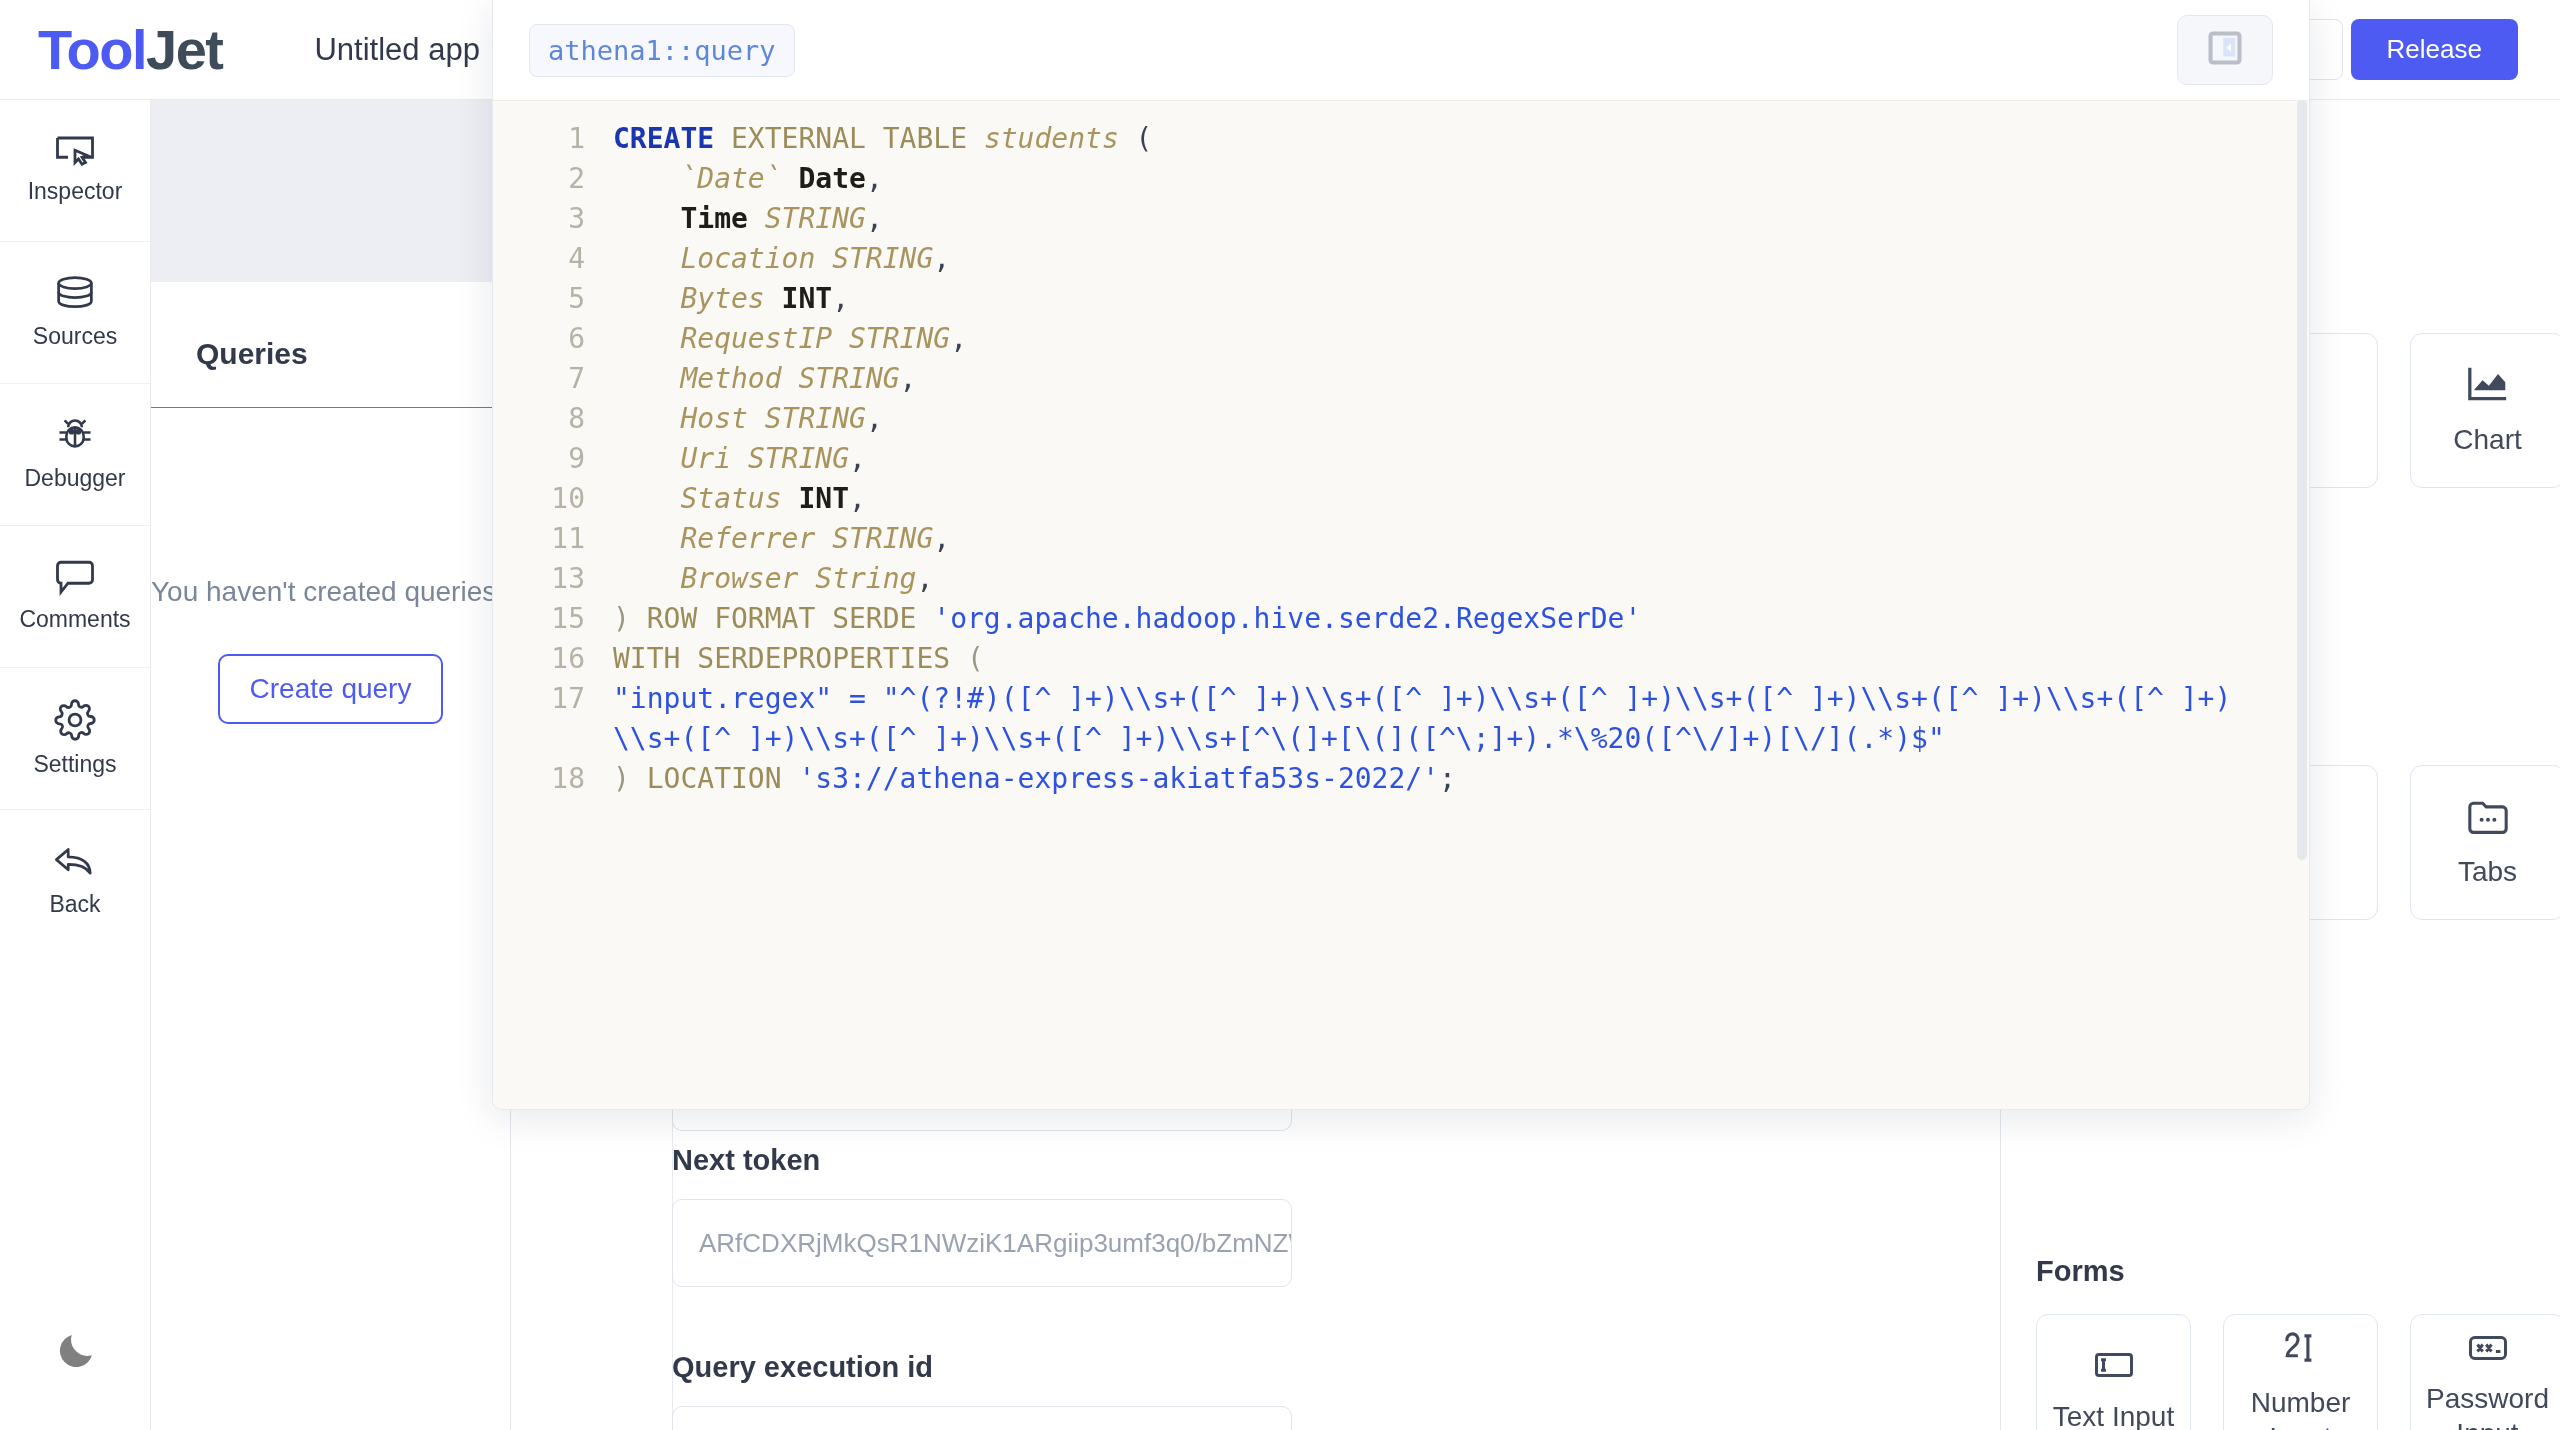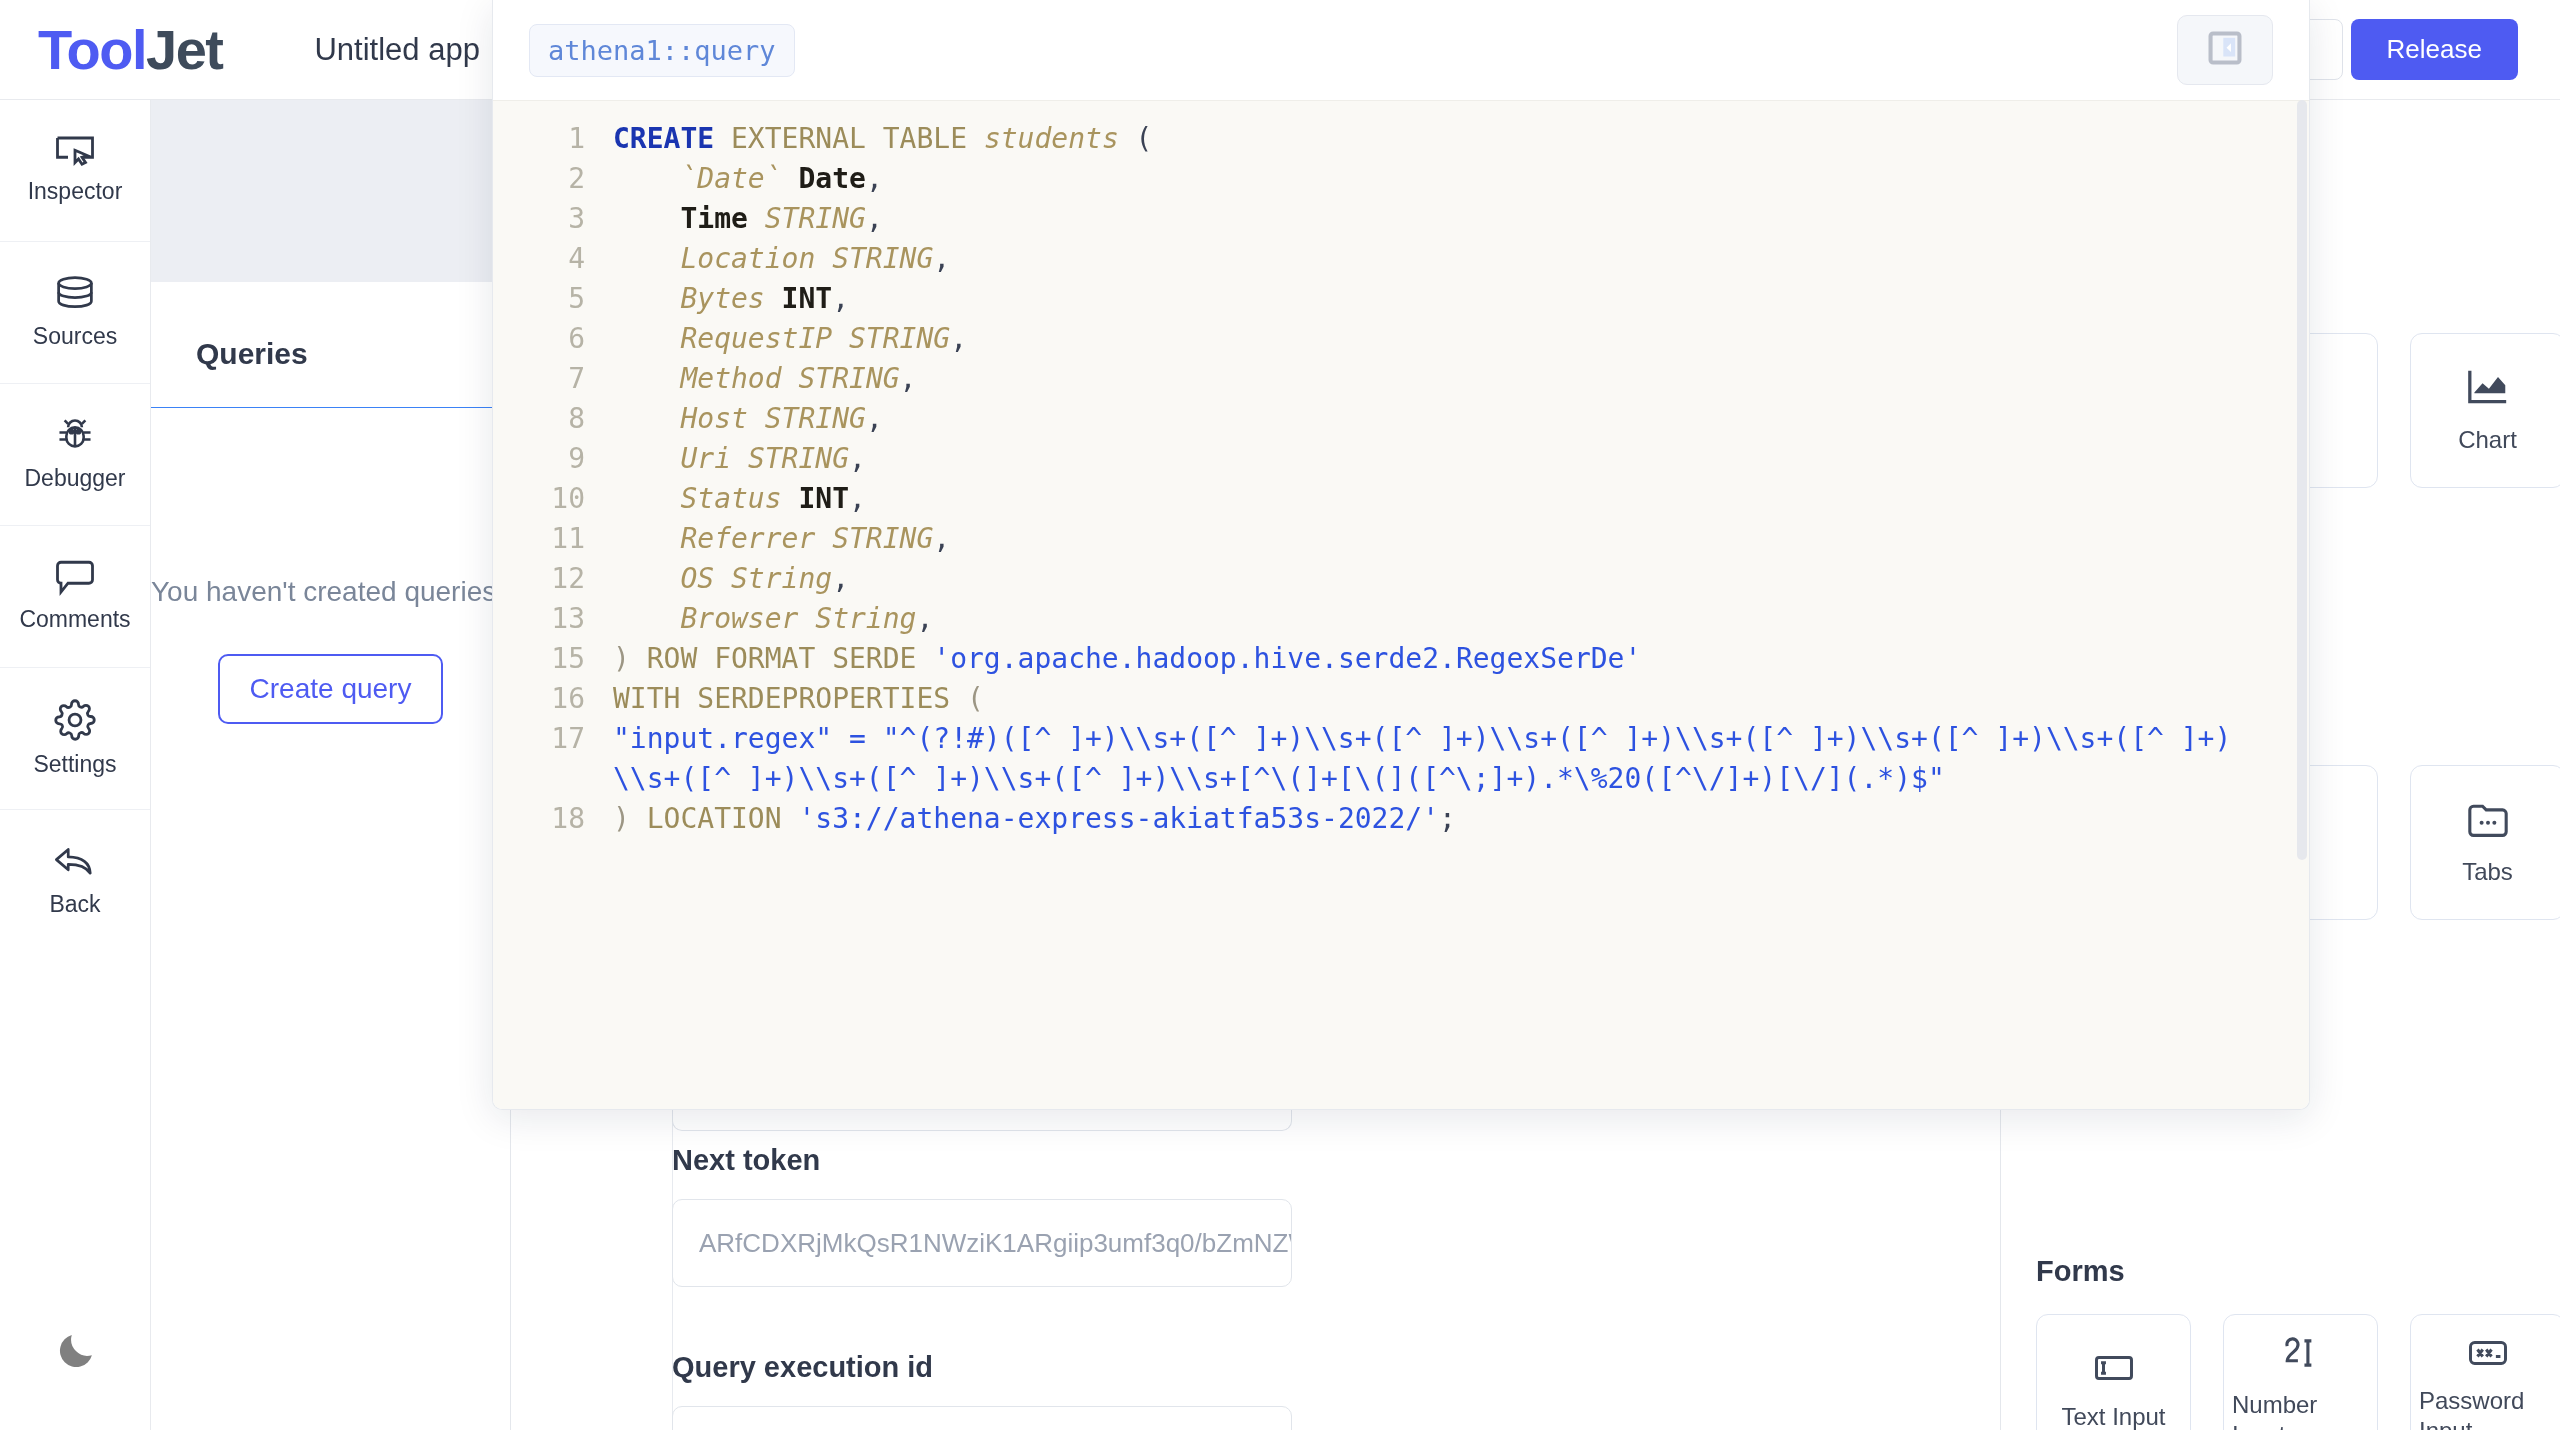--- a/index.html
+++ b/index.html
@@ -197,21 +197,21 @@
     width: 155px; height: 155px;
     border: 1px solid #dfe5f0;
     border-radius: 12px;
     background: #fff;
     display: flex; flex-direction: column;
     align-items: center; justify-content: center;
     gap: 14px;
     padding: 0 8px;
   }
   .wcard .wlabel {
-    font-size: 24px; color: #41495a; line-height: 1.25;
+    font-size: 28px; color: #41495a; text-align: center; line-height: 1.25;
   }
   .wrow-top {
     position: absolute; left: 35px; top: 233px;
   }
   .wrow-mid { position: absolute; left: 35px; top: 665px; }
   .forms-block { position: absolute; left: 35px; top: 1155px; }
   .forms-block .wsection-title { margin-bottom: 26px; }
 
   
   .modal {
@@ -559,24 +559,20 @@
           </div>
           <div class="code-row">
             <div class="gutter">10</div>
             <div class="code-text"><span class="tok-id">    Status </span><span class="tok-type">INT</span><span class="tok-punc">,</span></div>
           </div>
           <div class="code-row">
             <div class="gutter">11</div>
             <div class="code-text"><span class="tok-id">    Referrer </span><span class="tok-id">STRING</span><span class="tok-punc">,</span></div>
           </div>
           <div class="code-row">
-            <div class="gutter">12</div>
-            <div class="code-text"><span class="tok-id">    OS </span><span class="tok-id">String</span><span class="tok-punc">,</span></div>
-          </div>
-          <div class="code-row">
             <div class="gutter">13</div>
             <div class="code-text"><span class="tok-id">    Browser </span><span class="tok-id">String</span><span class="tok-punc">,</span></div>
           </div>
           <div class="code-row">
             <div class="gutter">15</div>
             <div class="code-text"><span class="tok-grey">) </span><span class="tok-kw2">ROW FORMAT SERDE </span><span class="tok-str">'org.apache.hadoop.hive.serde2.RegexSerDe'</span></div>
           </div>
           <div class="code-row">
             <div class="gutter">16</div>
             <div class="code-text"><span class="tok-kw2">WITH SERDEPROPERTIES </span><span class="tok-grey">(</span></div>

